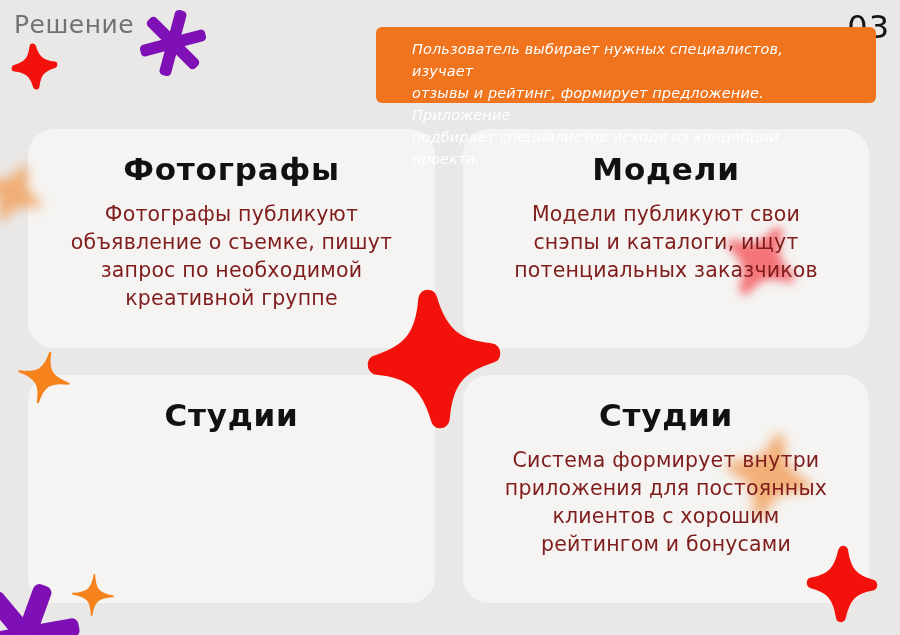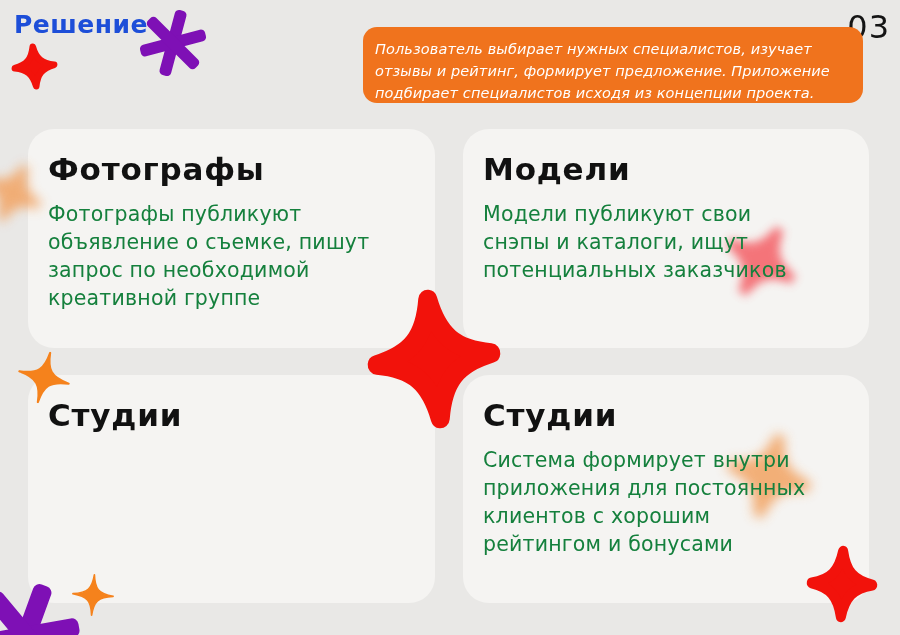--- a/index.html
+++ b/index.html
@@ -6,50 +6,50 @@
   .slide{
     position:relative;
     width:900px;height:635px;
     background:#E9E8E6;
     overflow:hidden;
     font-family:"DejaVu Sans","Liberation Sans",sans-serif;
     color:#161616;
   }
   .slide-title{
     position:absolute;left:14px;top:10px;
-    font-size:25px;font-weight:700;letter-spacing:.5px;color:#1d4ed8;
+    font-size:25px;font-weight:400;letter-spacing:.5px;color:#737373;
   }
   .page-number{
     position:absolute;right:10px;top:8px;
     font-size:32px;font-weight:500;letter-spacing:1px;color:#141414;
   }
   .banner{
-    position:absolute;left:363px;top:27px;width:500px;height:76px;
-    background:#F0731D;border-radius:14px;
-    box-sizing:border-box;padding:11px 12px;
+    position:absolute;left:376px;top:27px;width:500px;height:76px;
+    background:#F0731D;border-radius:6px;
+    box-sizing:border-box;padding:11px 36px;
     z-index:2;
   }
   .banner p{
     margin:0;color:#ffffff;font-style:italic;font-weight:500;
     font-size:14.5px;line-height:22px;white-space:pre-line;
     letter-spacing:.1px;
   }
   .card{
     position:absolute;background:#F5F4F2;border-radius:26px;
-    box-sizing:border-box;padding:22px 20px;
+    box-sizing:border-box;padding:22px 20px;text-align:center;
   }
   .card h2{
     position:relative;z-index:2;
     margin:0 0 13px 0;font-size:31px;font-weight:bold;
     letter-spacing:.8px;color:#111111;
     font-family:"DejaVu Sans",sans-serif;
   }
   .card p{
     position:relative;z-index:2;
-    margin:0;font-size:20.5px;line-height:28px;color:#15803d;
+    margin:0;font-size:20.5px;line-height:28px;color:#7f1d1d;
     white-space:pre-line;letter-spacing:.2px;
   }
   #card-photographers{left:28px;top:129px;width:407px;height:219px;}
   #card-models{left:463px;top:129px;width:406px;height:219px;}
   #card-brands{left:28px;top:375px;width:407px;height:228px;}
   #card-studios{left:463px;top:375px;width:406px;height:228px;}
 
   .decor{position:absolute;pointer-events:none;}
   .z1{z-index:1;} .z3{z-index:3;}
   .blur{filter:blur(5px);opacity:.8;}

